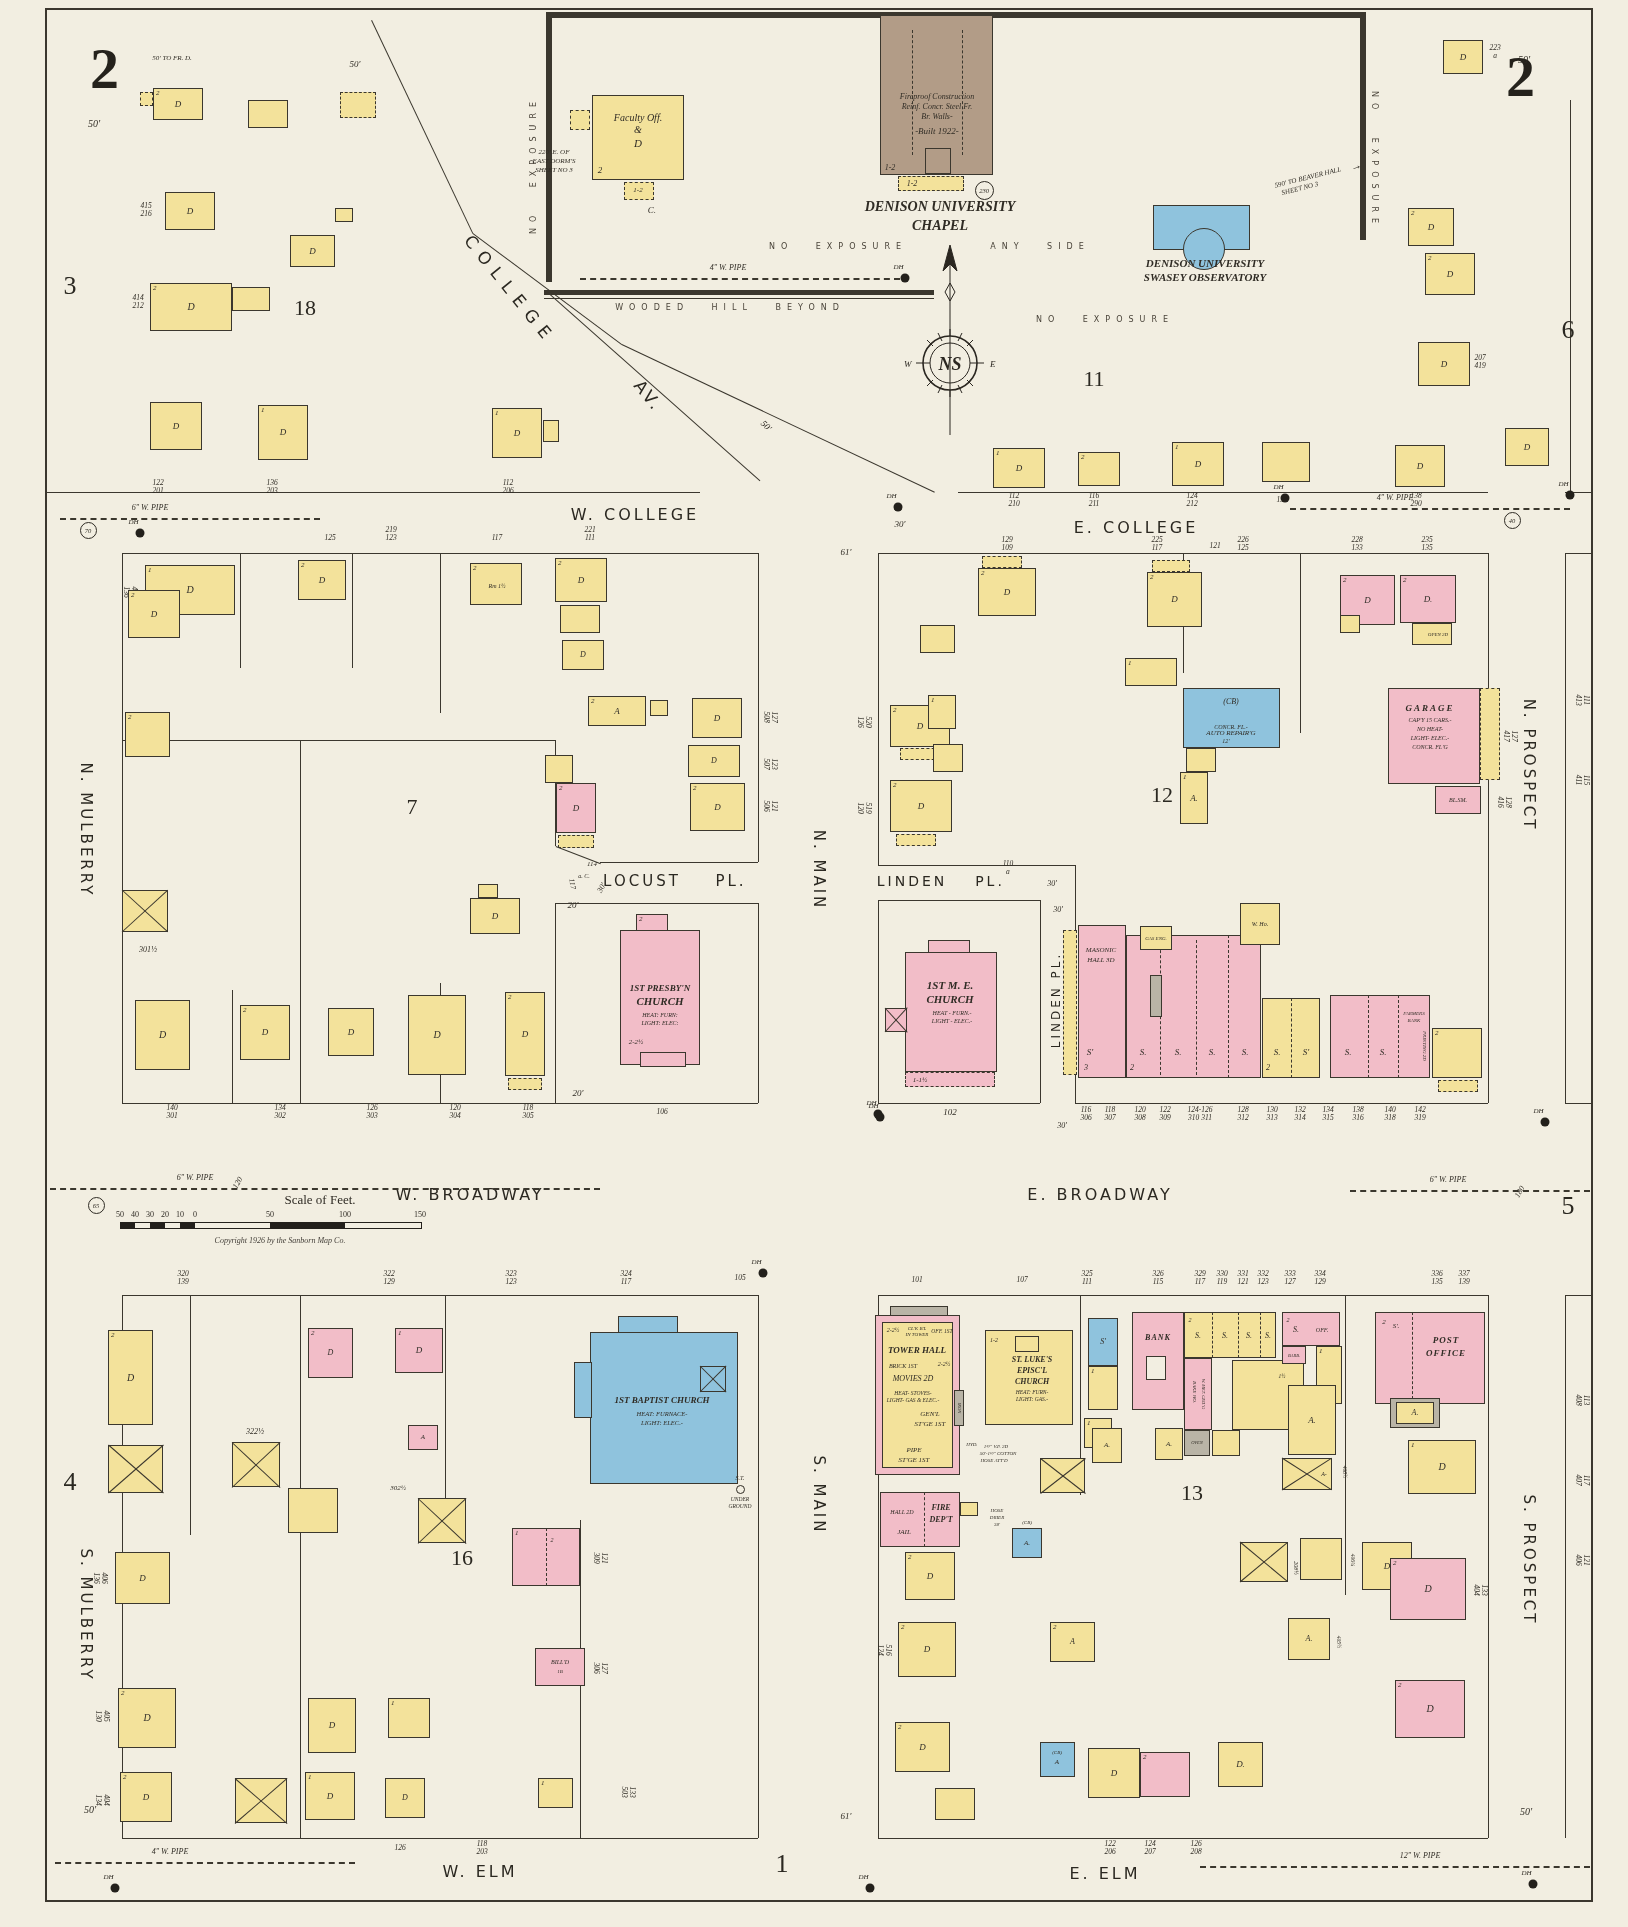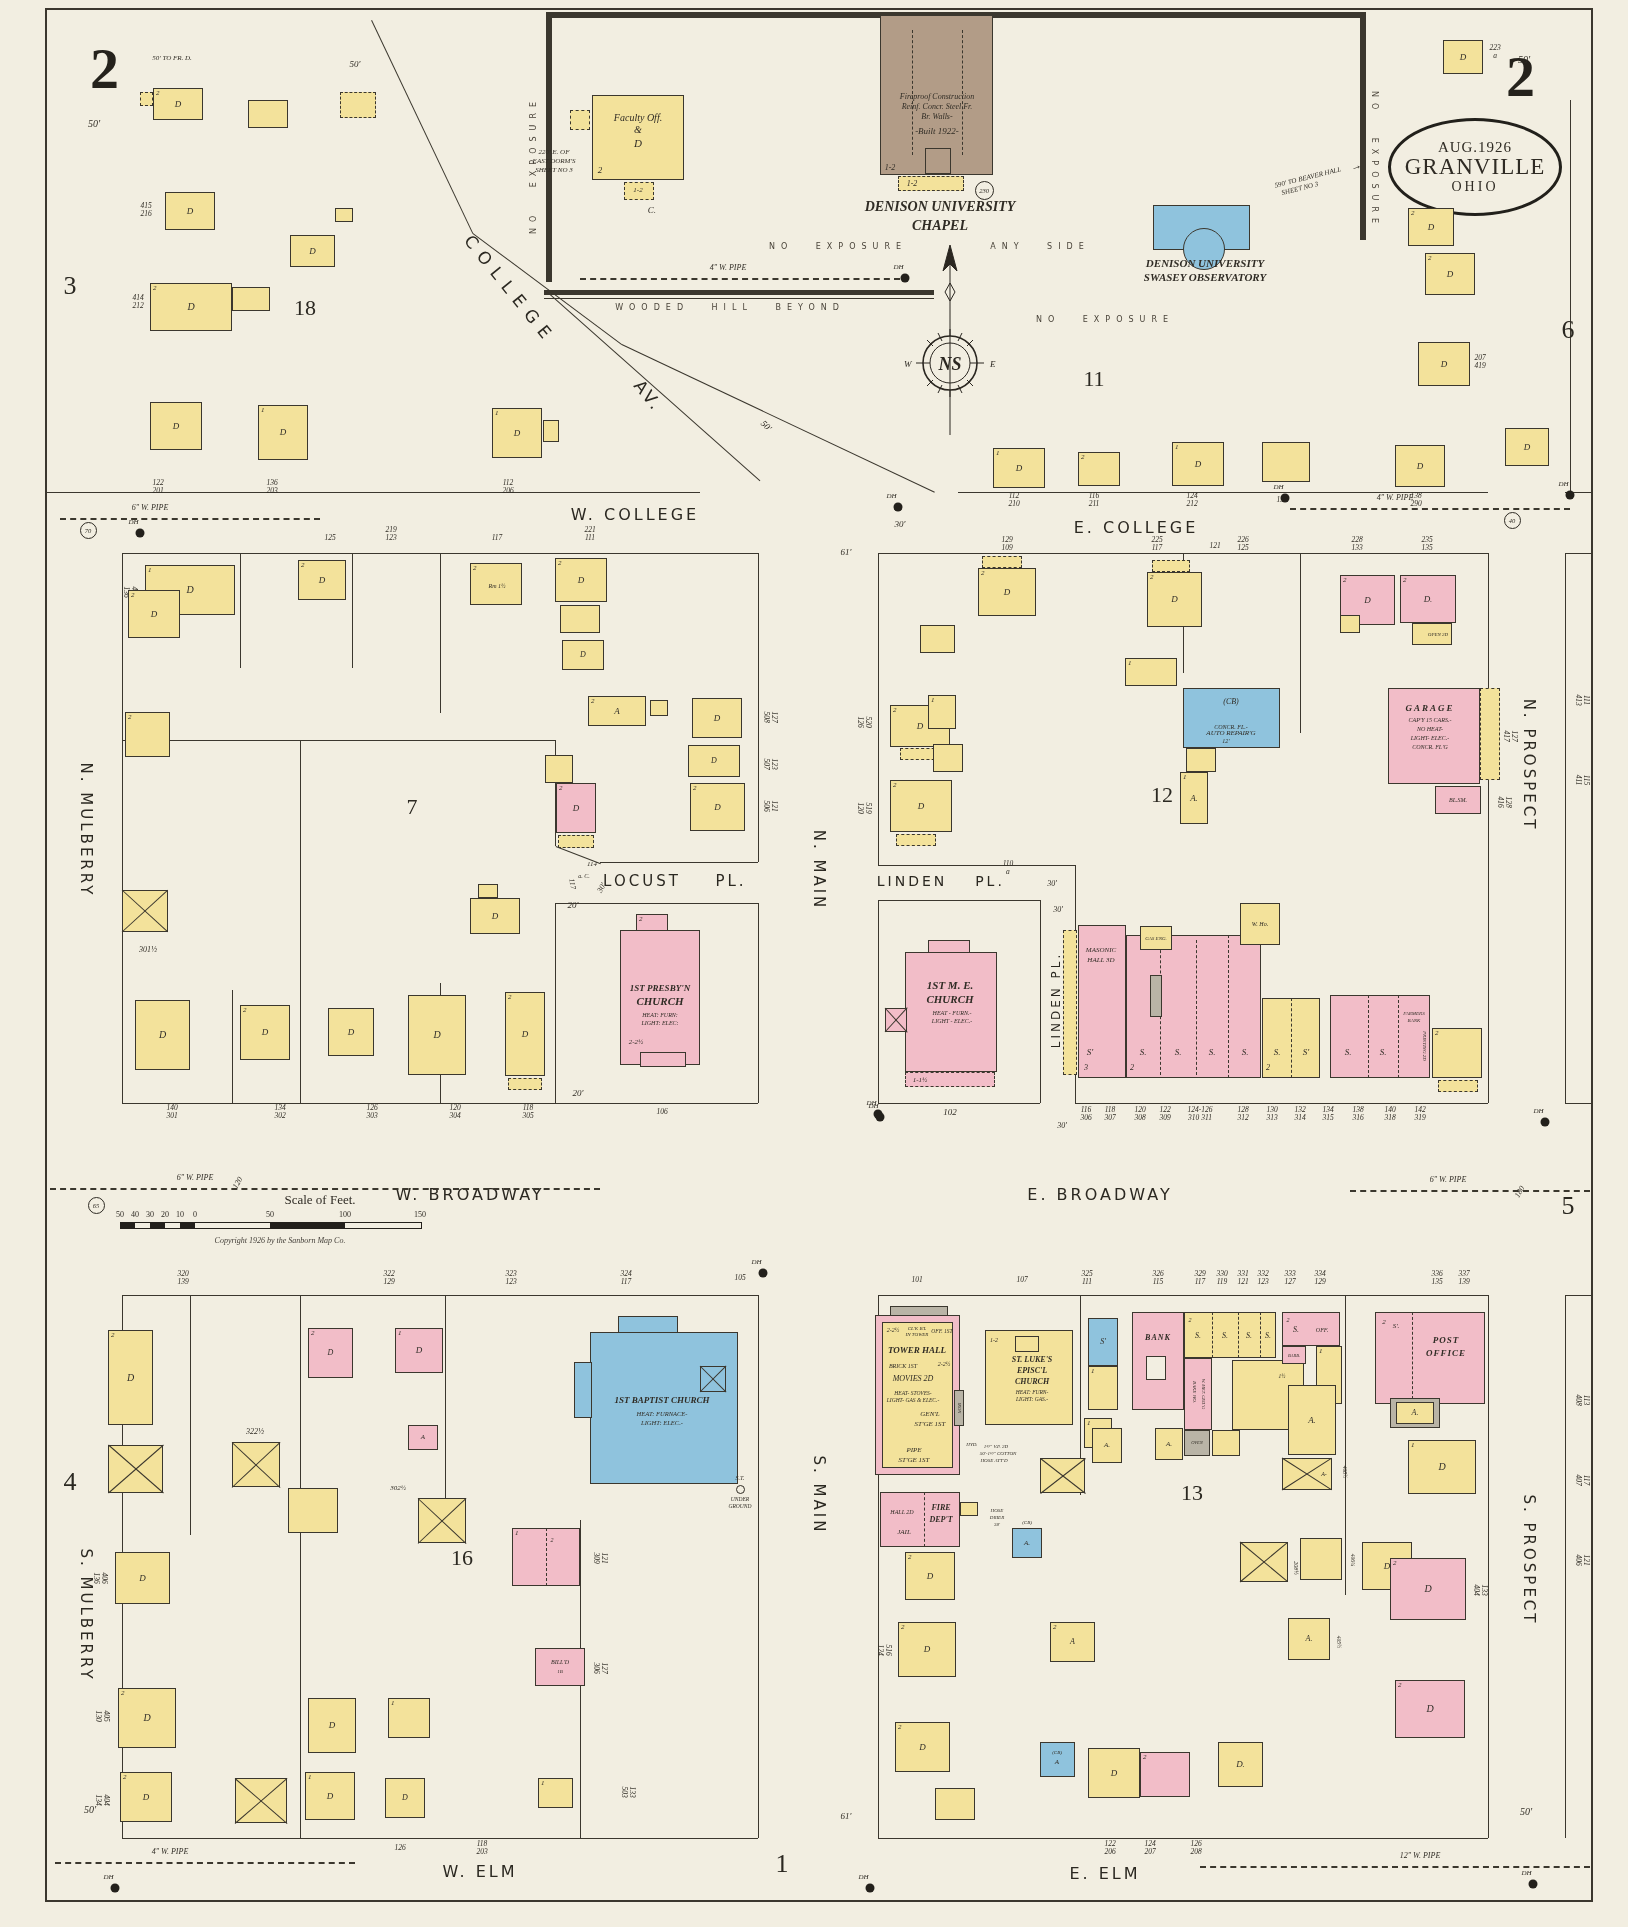--- a/index.html
+++ b/index.html
@@ -36,25 +36,20 @@
   .scale-copy{font-size:8px;font-style:italic;text-align:center;margin-top:4px;margin-left:-20px;color:#45403a}
 </style>
 </head>
 <body>
 
 <div id="map">
 
   <div class="sheet-num" style="left:90px;top:40px">2</div>
   <div class="sheet-num" style="left:1506px;top:48px">2</div>
 
-  <div class="title-oval">
-    <div class="t-date">AUG.1926</div>
-    <div class="t-city">GRANVILLE</div>
-    <div class="t-state">OHIO</div>
-  </div>
 
   <svg width="116" height="200" style="position:absolute;left:892px;top:243px" viewBox="0 0 116 200">
     <g stroke="#2b2721" fill="none" stroke-width="1">
       <line x1="58" y1="14" x2="58" y2="192"></line>
       <polygon points="58,2 51,28 58,21 65,28" fill="#2b2721"></polygon>
       <polygon points="58,40 53,49 58,58 63,49"></polygon>
       <circle cx="58" cy="120" r="27" stroke-width="1.6"></circle>
       <circle cx="58" cy="120" r="20"></circle>
       <line x1="58" y1="86" x2="58" y2="93"></line>
       <line x1="58" y1="147" x2="58" y2="154"></line>

